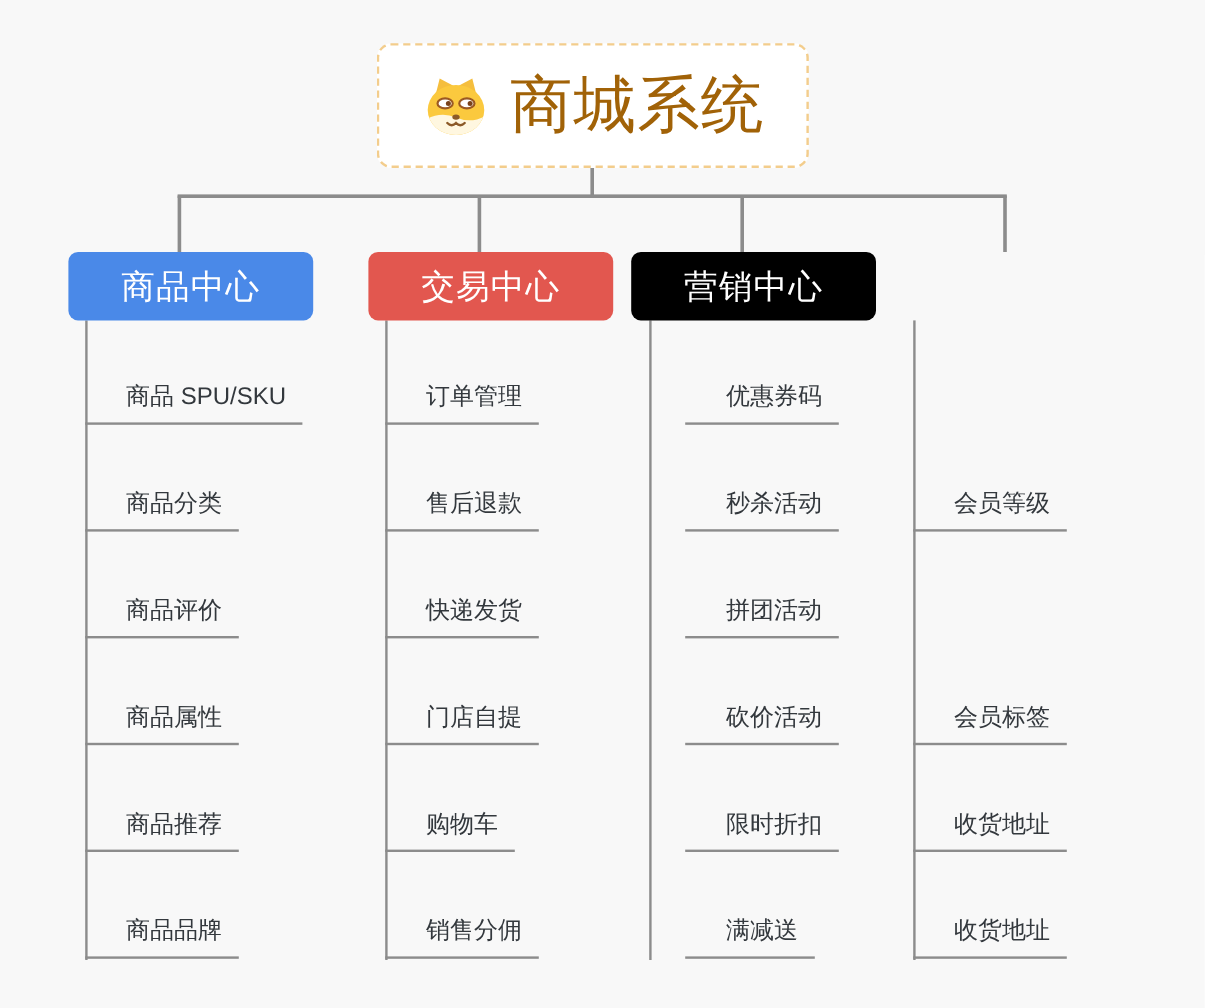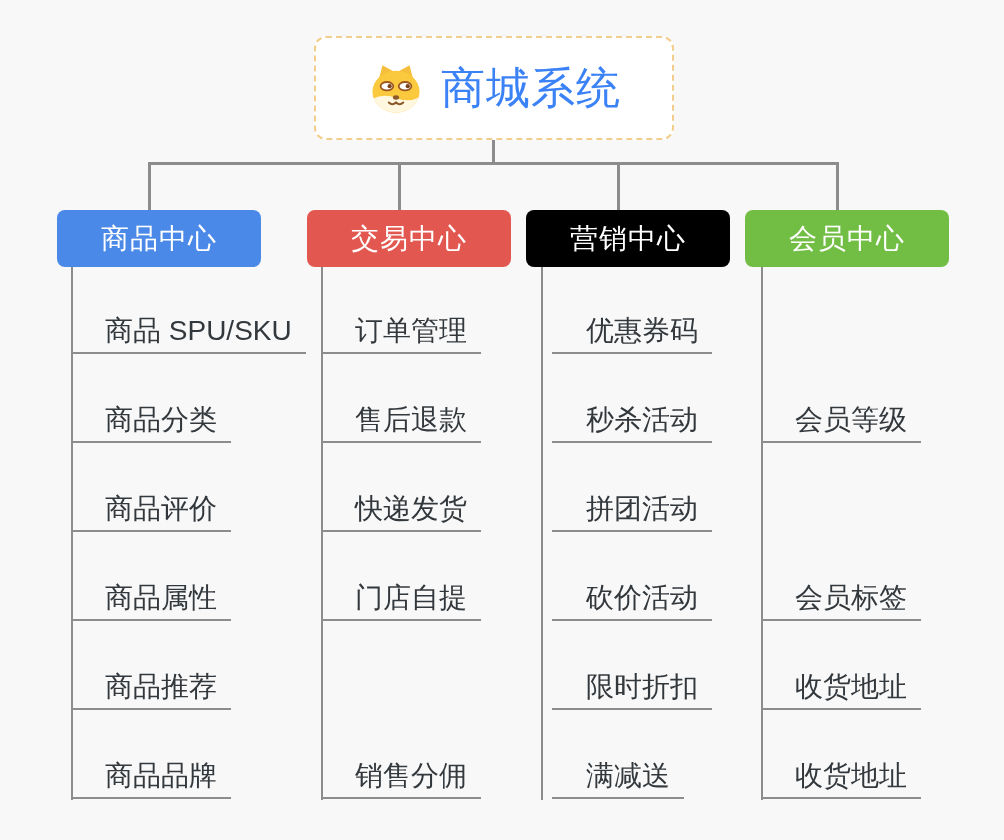--- a/index.html
+++ b/index.html
@@ -20,40 +20,40 @@
   .spine   { top:267px; width:2px; height:533px; }
   .spine-0 { left:71px; }  .spine-1 { left:321px; }
   .spine-2 { left:541px; } .spine-3 { left:761px; }
   
   .root-node {
     position:absolute; left:314px; top:36px; width:356px; height:100px;
     background:#FFFFFF; border:2px dashed #F3CD8C; border-radius:12px;
     display:flex; align-items:center; justify-content:center; gap:16px;
     box-sizing:content-box;
   }
-  .root-title { font-size:44px; letter-spacing:1px; color:#3b82f6; }
+  .root-title { font-size:52px; letter-spacing:1px; color:#a16207; }
   .root-icon { width:58px; height:52px; flex:0 0 auto; }
   
   .branch {
     position:absolute; top:210px; width:204px; height:57px;
     border-radius:8px; display:flex; align-items:center; justify-content:center;
     color:#FFFFFF; font-size:28px; letter-spacing:1px;
   }
   .branch-0 { left:57px; }  .branch-1 { left:307px; }
   .branch-2 { left:526px; } .branch-3 { left:745px; }
   
   .leaf {
     position:absolute;
     border-bottom:2px solid #8C8C8C;
     padding:0 14px 7px 34px;
-    font-size:28px; line-height:28px; color:#33383D;
+    font-size:20px; line-height:28px; color:#33383D;
     white-space:nowrap;
   }
   .c0 { left:71px; }  .c1 { left:321px; }
-  .c2 { left:552px; } .c3 { left:761px; }
+  .c2 { left:571px; } .c3 { left:761px; }
   .r0 { top:317px; } .r1 { top:406px; } .r2 { top:495px;text-align:right; }
   .r3 { top:584px; } .r4 { top:673px; } .r5 { top:762px; }
 </style>
 </head>
 <body>
 
 <div class="canvas">
 
   <div class="line root-stub"></div>
   <div class="line trunk-hline"></div>
@@ -89,35 +89,33 @@
 
   <div class="branch branch-0" style="background-color: rgb(74, 137, 232);">
     <span>商品中心</span>
   </div>
   <div class="branch branch-1" style="background-color: rgb(226, 87, 79);">
     <span>交易中心</span>
   </div>
   <div class="branch branch-2" style="background-color: #000000;">
     <span>营销中心</span>
   </div>
-  <div class="branch branch-3" style="background-color: rgb(114, 190, 69);">
-    <span>会员中心</span>
-  </div>
 
   <div class="leaf c0 r0">商品 SPU/SKU</div>
   <div class="leaf c0 r1">商品分类</div>
   <div class="leaf c0 r2">商品评价</div>
   <div class="leaf c0 r3">商品属性</div>
   <div class="leaf c0 r4">商品推荐</div>
   <div class="leaf c0 r5">商品品牌</div>
 
   <div class="leaf c1 r0">订单管理</div>
   <div class="leaf c1 r1">售后退款</div>
   <div class="leaf c1 r2">快递发货</div>
   <div class="leaf c1 r3">门店自提</div>
+  <div class="leaf c1 r4">购物车</div>
   <div class="leaf c1 r5">销售分佣</div>
 
   <div class="leaf c2 r0">优惠券码</div>
   <div class="leaf c2 r1">秒杀活动</div>
   <div class="leaf c2 r2">拼团活动</div>
   <div class="leaf c2 r3">砍价活动</div>
   <div class="leaf c2 r4">限时折扣</div>
   <div class="leaf c2 r5">满减送</div>
 
   <div class="leaf c3 r1">会员等级</div>

